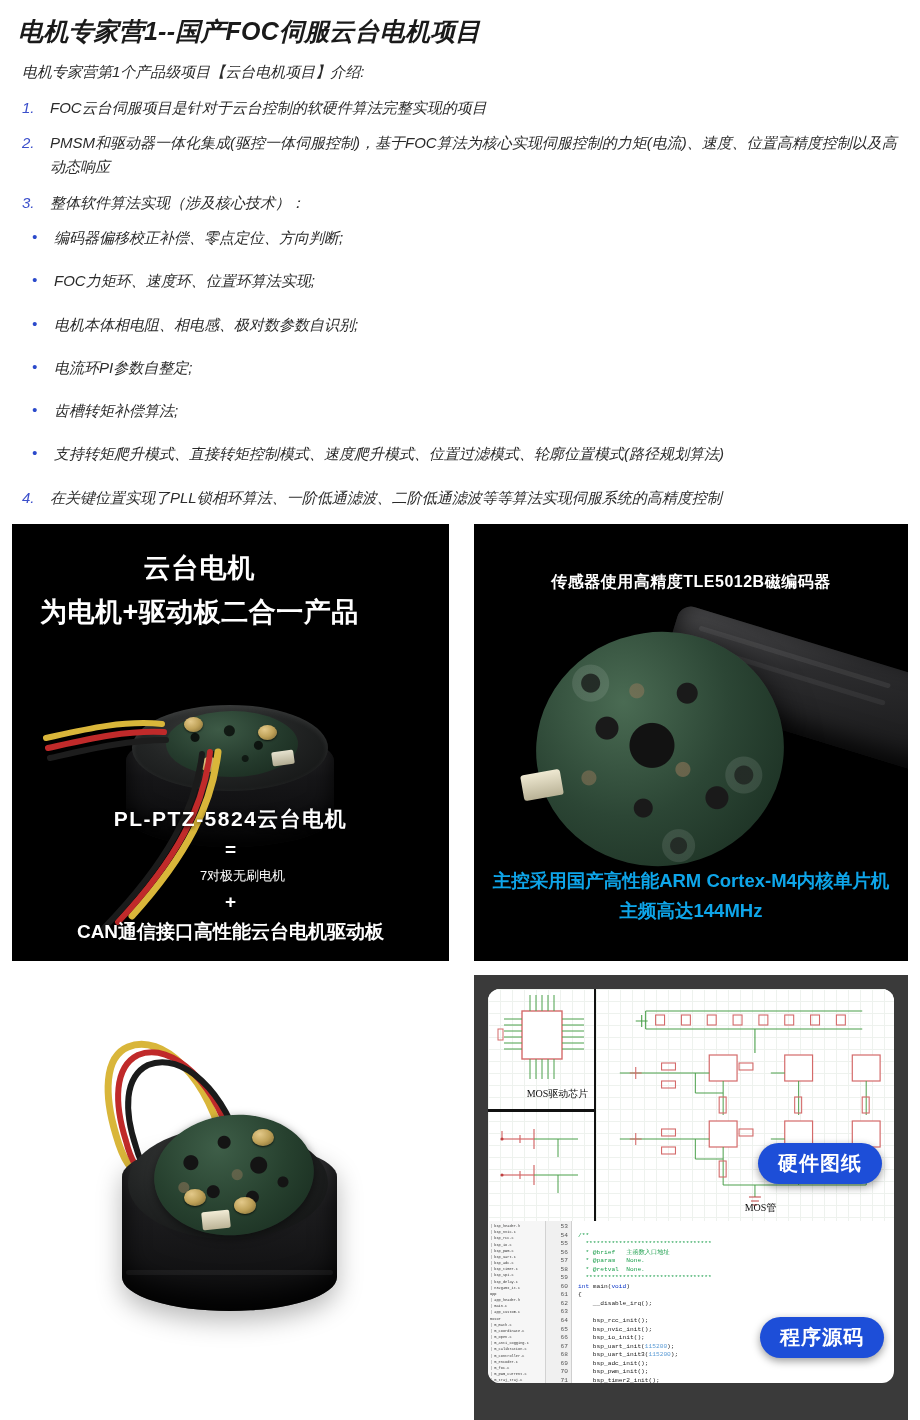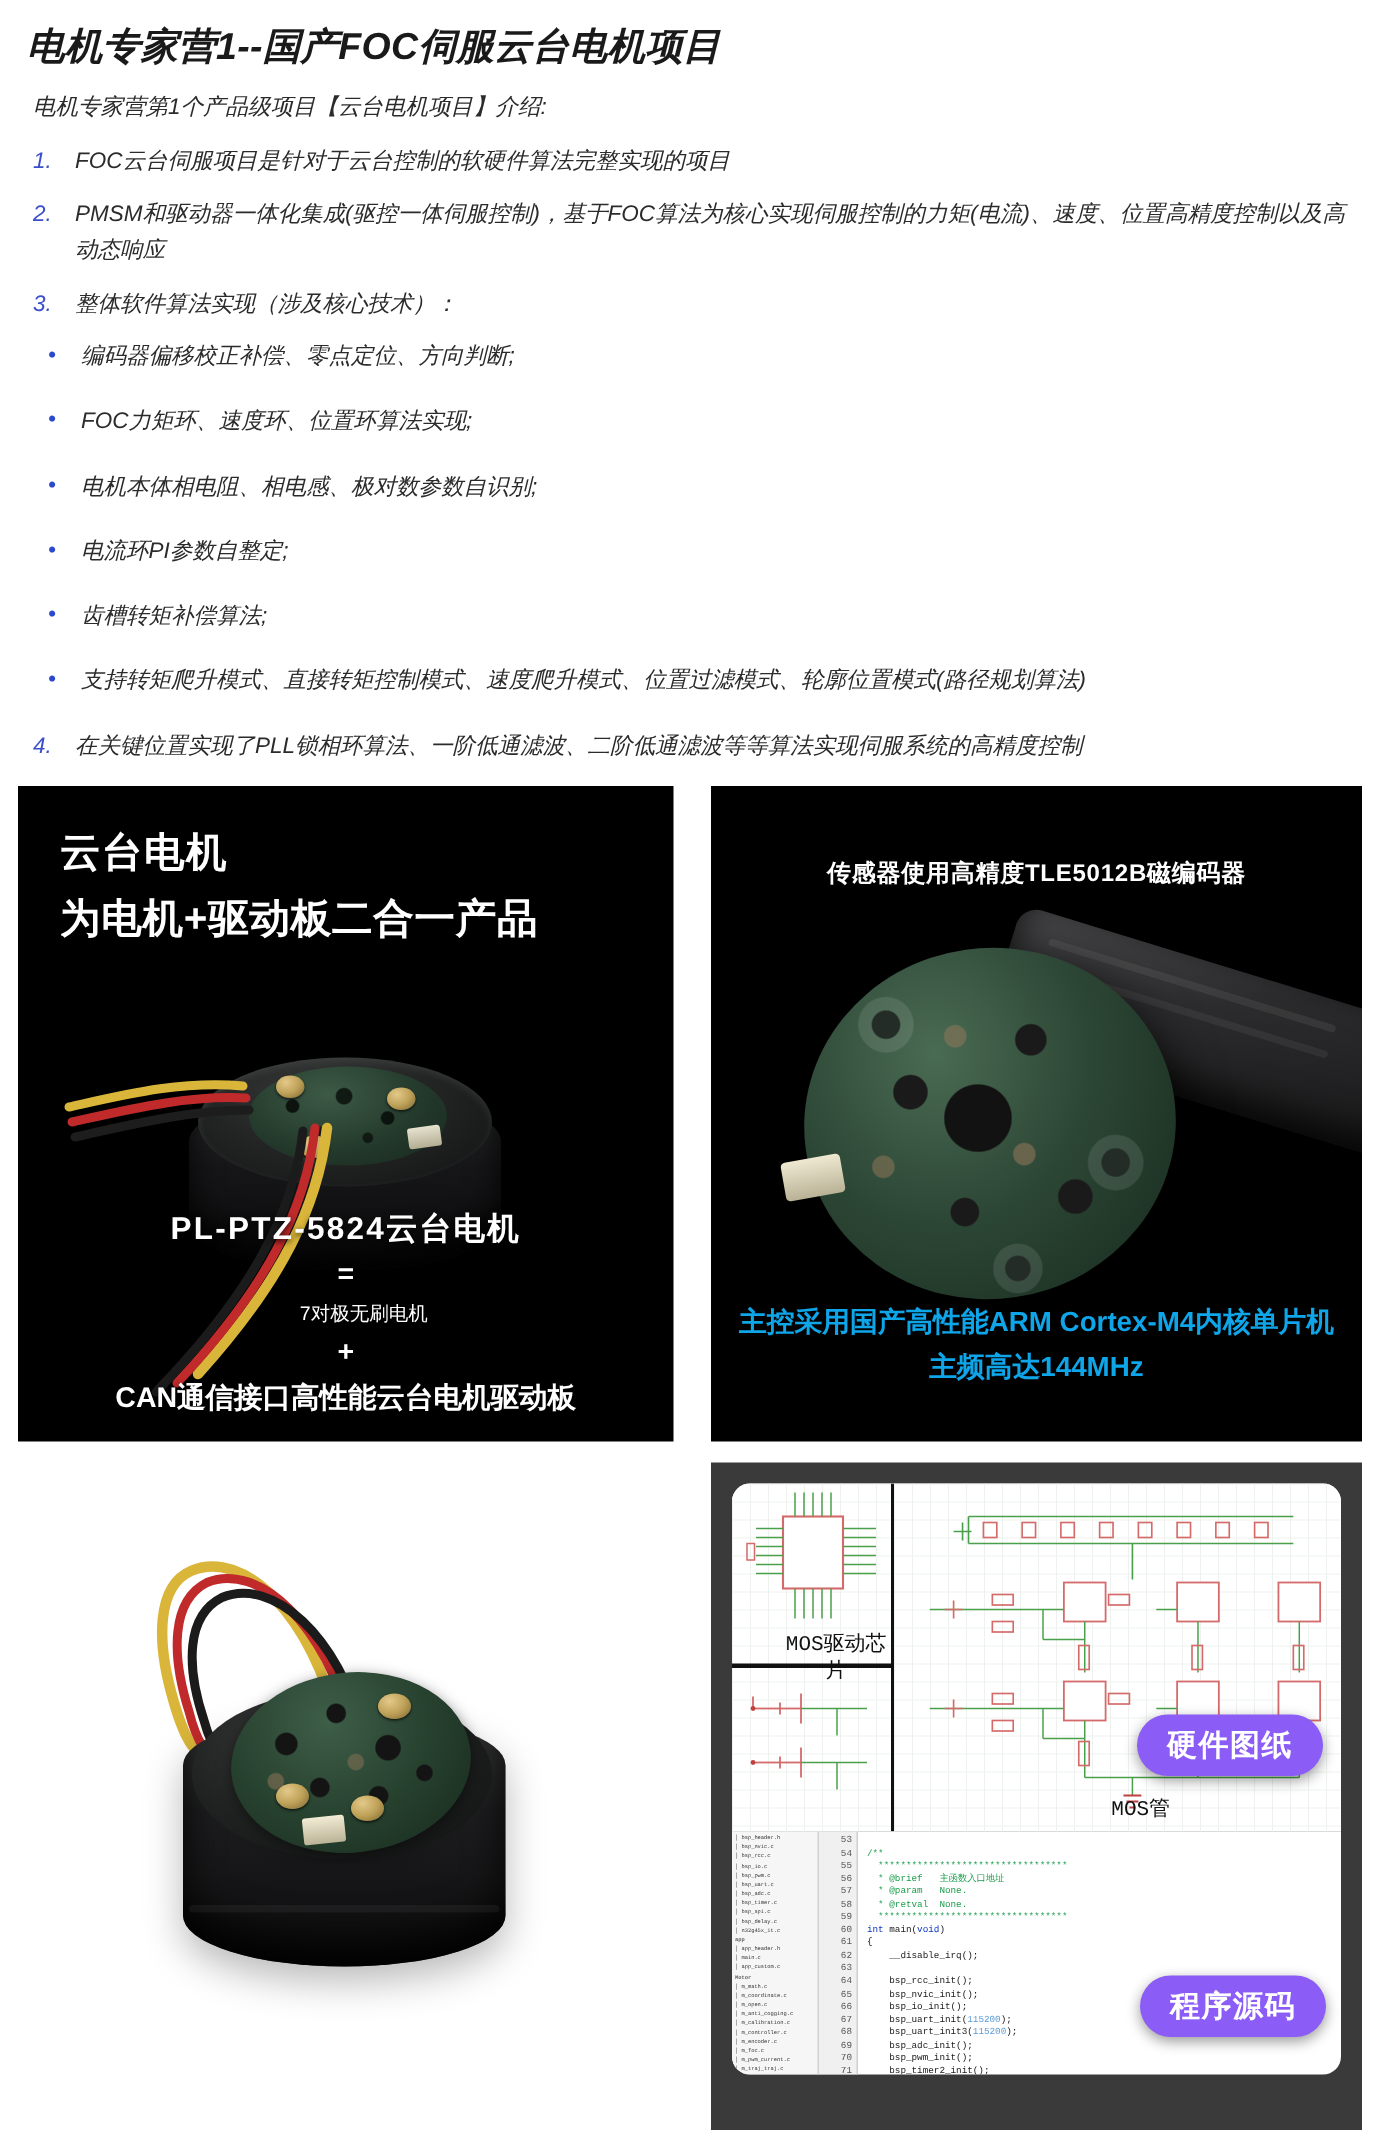--- a/index.html
+++ b/index.html
@@ -78,21 +78,21 @@
   .panel-c { width:443px; height:455px; background:#ffffff; }
   .panel-d { width:440px; height:455px; background:#3a3a3a; }
   .grid-row.second { margin-top:14px; }
 
   
   .pa-head {
     position:absolute; left:28px; top:26px;
     color:#fff; font-weight:bold; z-index:6;
     text-shadow:0 1px 3px rgba(0,0,0,.8);
   }
-  .pa-head .l1 { font-size:27px; letter-spacing:1px; }
+  .pa-head .l1 { font-size:27px; letter-spacing:1px;text-align:center; }
   .pa-head .l2 { font-size:27px; letter-spacing:0.5px; margin-top:8px; }
 
   .pa-foot {
     position:absolute; left:0; right:0; bottom:16px;
     text-align:center; color:#fff; z-index:6;
     text-shadow:0 1px 4px rgba(0,0,0,.9);
   }
   .pa-foot .f1 { font-size:21px; font-weight:bold; letter-spacing:1.5px; }
   .pa-foot .f2 { font-size:19px; font-weight:bold; margin:6px 0; }
   .pa-foot .f3 { font-size:13px; font-weight:normal;padding-left:24px; }
@@ -278,22 +278,22 @@
     flex:1; position:relative;
     background:
       linear-gradient(#eef2ee 1px, transparent 1px) 0 0/12px 12px,
       linear-gradient(90deg,#eef2ee 1px, transparent 1px) 0 0/12px 12px,
       #ffffff;
   }
   .sheet-div {
     position:absolute; left:0; width:108px; top:120px; height:3px; background:#111;
   }
   .sheet-cap {
-    position:absolute; font-size:14px; color:#111; text-align:center;
-    font-family:Liberation Mono, monospace;
+    position:absolute; font-size:10px; color:#111; text-align:center;
+    font-family:Liberation Serif, serif;
     padding-left:31px;
   }
   .cap-mosdrv { left:0; width:108px; top:98px; }
   .cap-mos { left:0; right:0; bottom:6px; text-align:center; }
 
   .pd-code {
     position:relative; width:100%; height:162px;
     background:#ffffff; border-radius:0 0 12px 12px; overflow:hidden;
     display:flex; font-family:"Liberation Mono","DejaVu Sans Mono",monospace;
   }
@@ -311,21 +311,21 @@
   .code-body {
     flex:1; font-size:6.2px; line-height:1.38; padding:2px 0 0 6px;
     color:#1a1a1a; white-space:pre; overflow:hidden;
   }
   .tk-c { color:#1a9e4b; }
   .tk-k { color:#0b36c8; }
   .tk-n { color:#5b9bd5; }
 
   .badge {
     position:absolute; z-index:9;
-    background:#8b5cf6; color:#fff; font-weight:bold;
+    background:#1d4ed8; color:#fff; font-weight:bold;
     border-radius:22px; padding:7px 20px; font-size:20px;
     letter-spacing:1px; box-shadow:0 3px 9px rgba(0,0,0,.4);
   }
   .badge-hw { right:26px; top:168px; }
   .badge-src { right:24px; bottom:72px; }
 </style>
 </head>
 <body>
 
 <div class="article">

